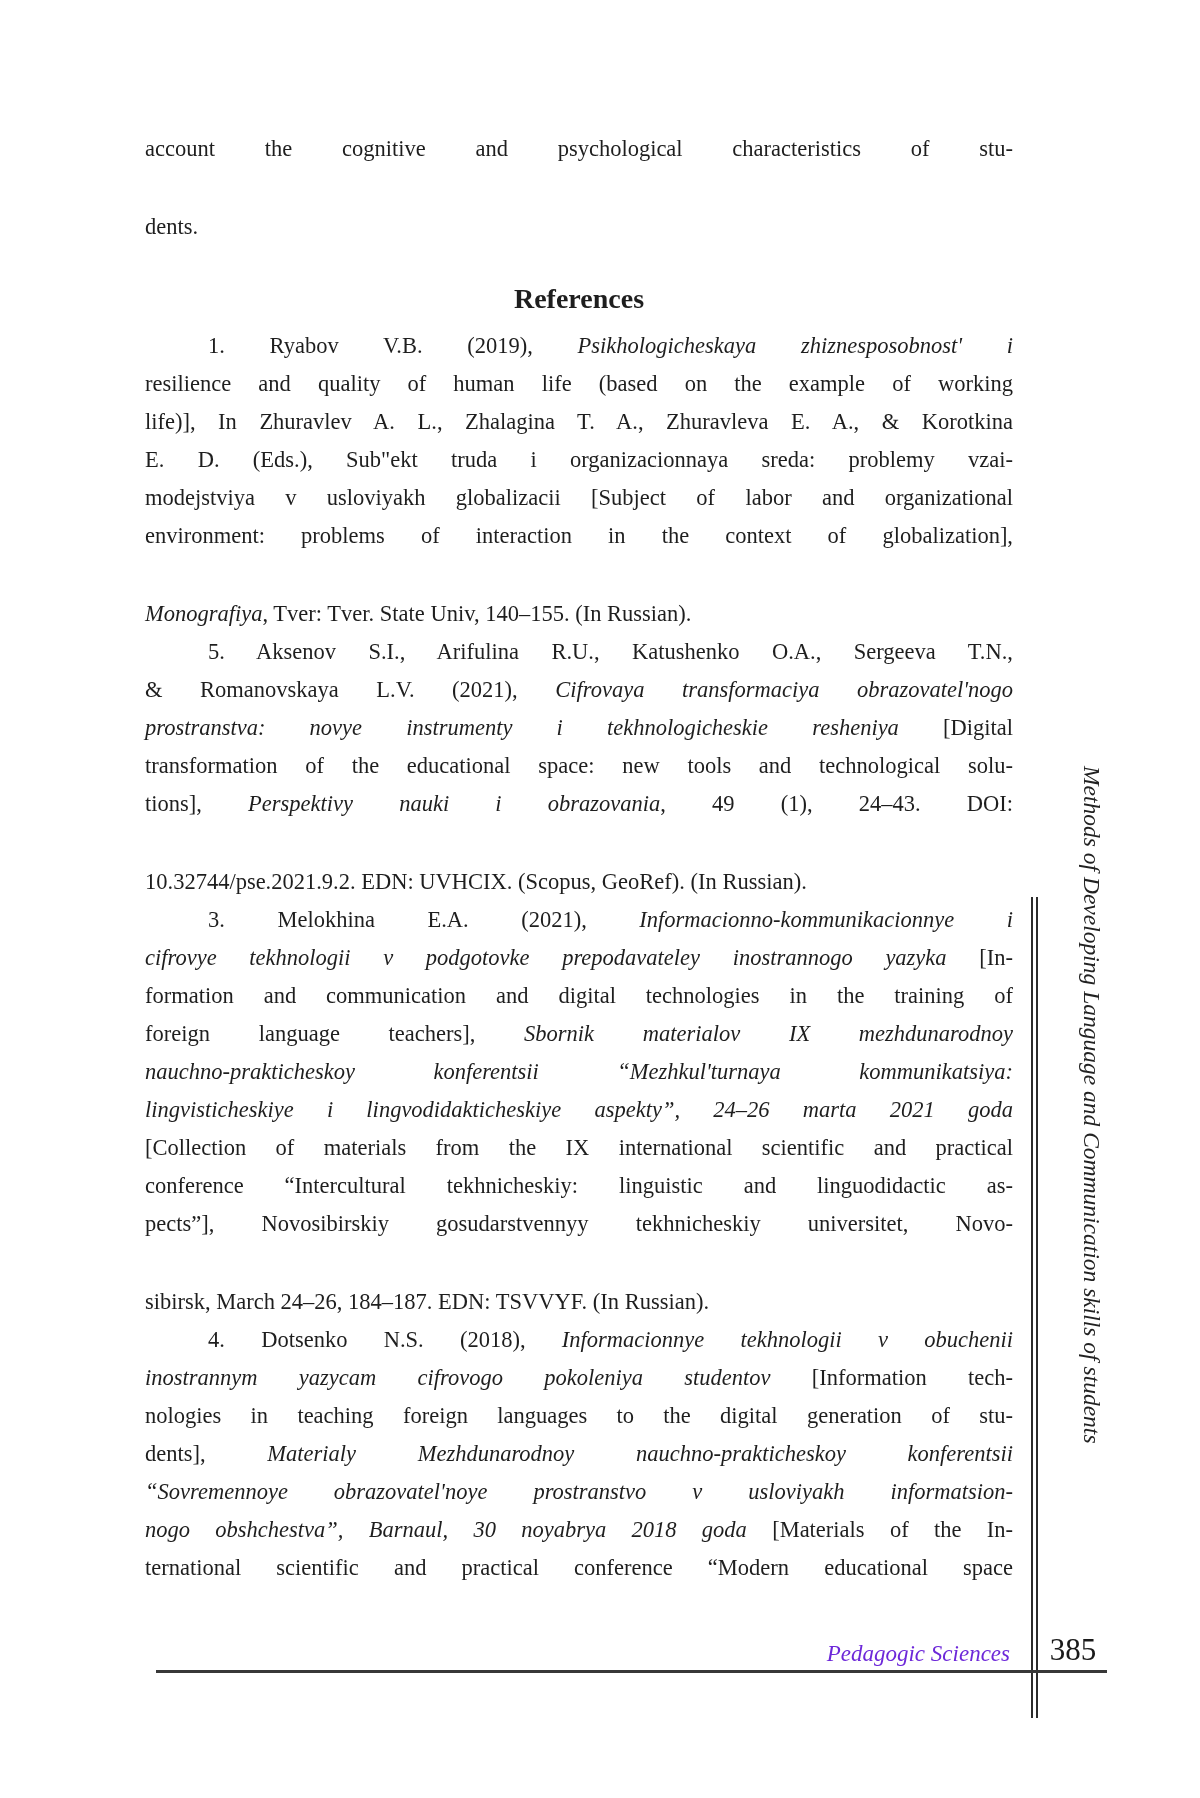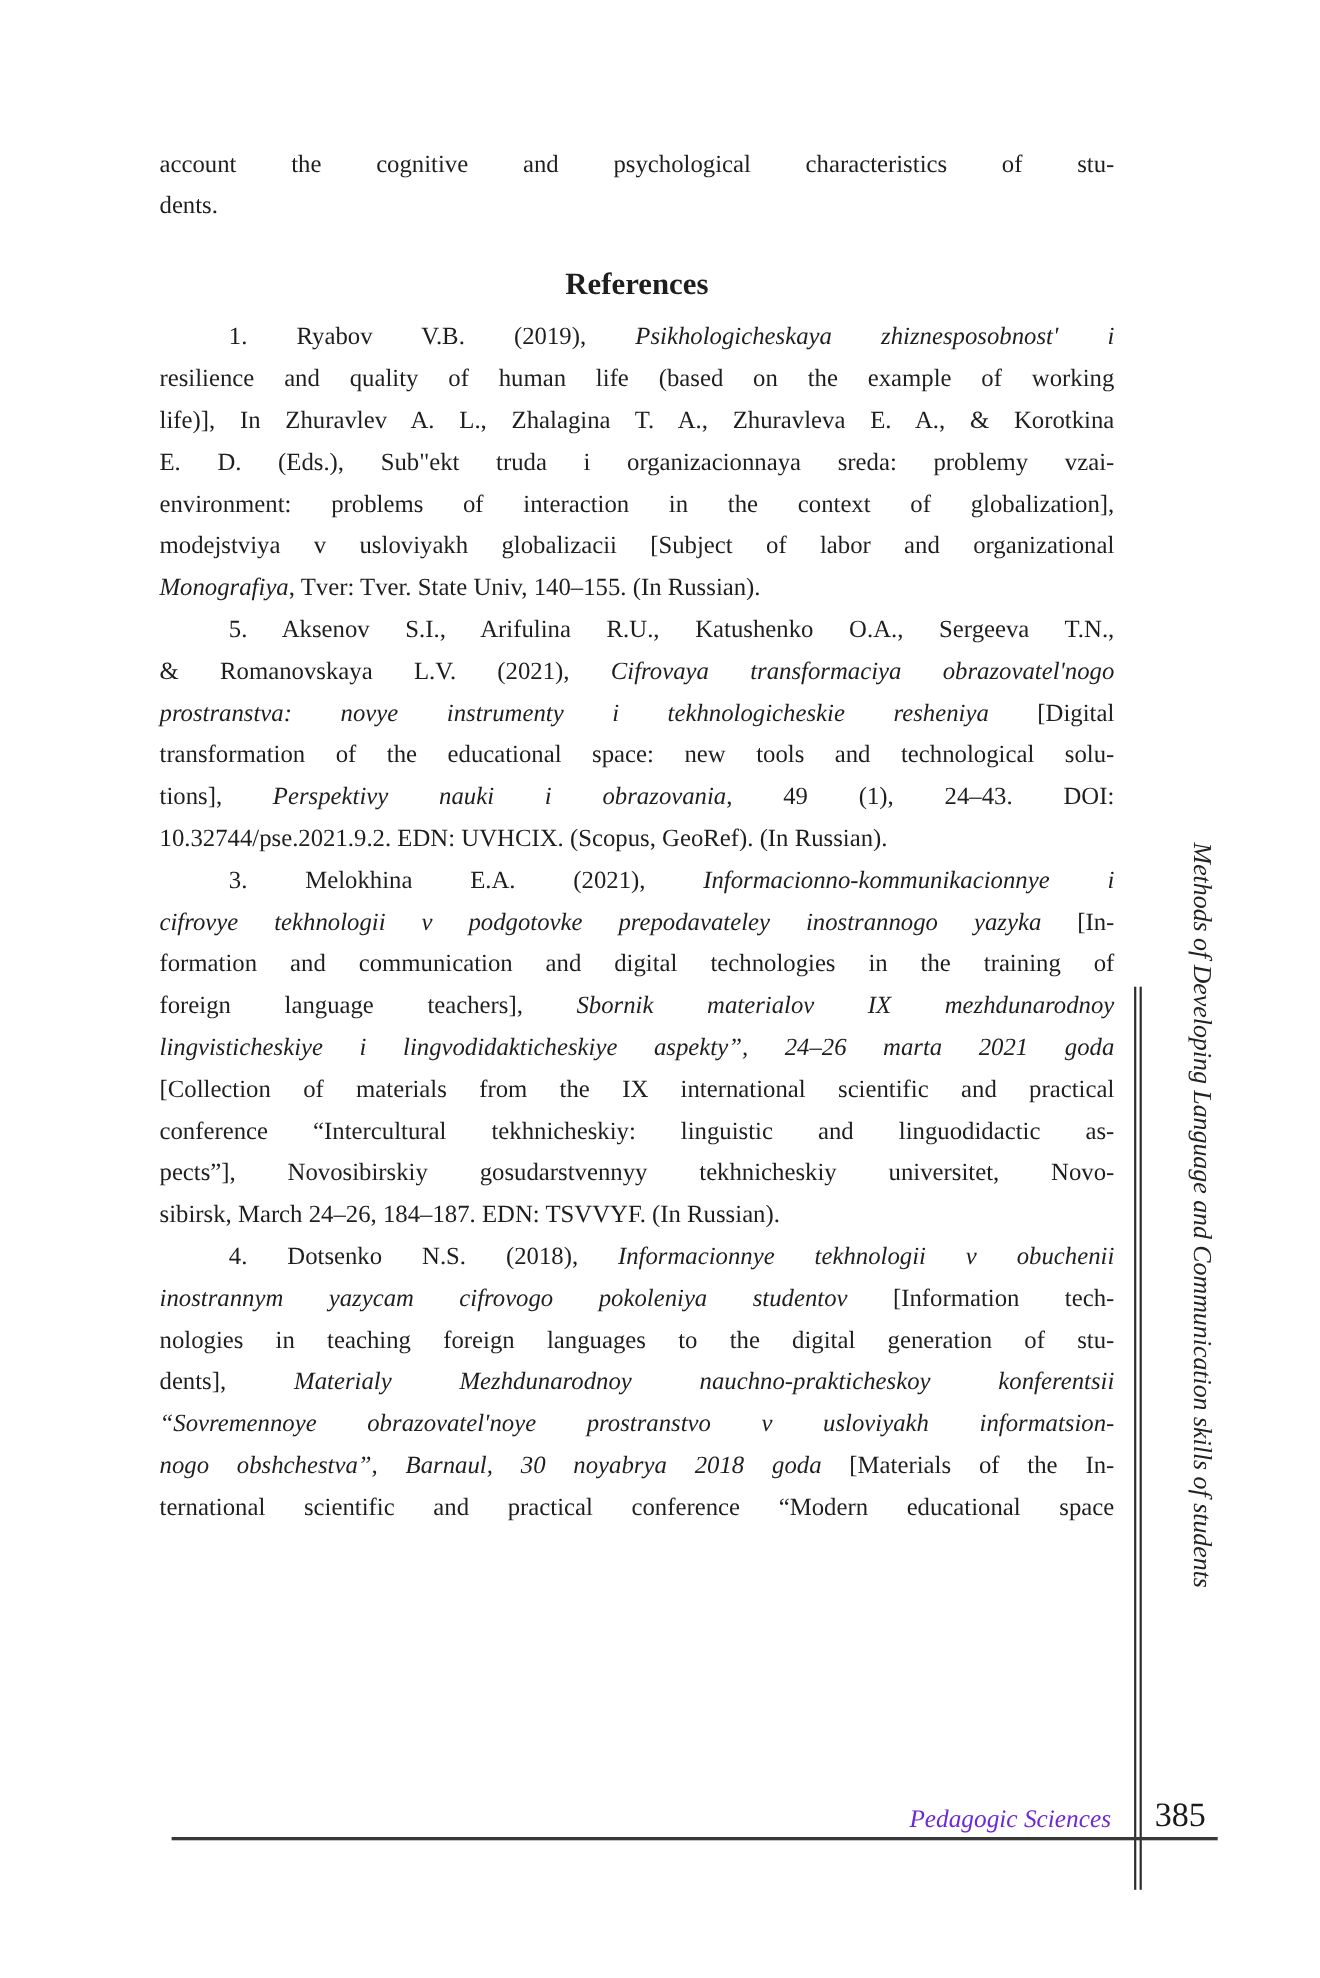--- a/index.html
+++ b/index.html
@@ -19,21 +19,21 @@
     left: 145px; top: 130px; width: 868px;
     font-size: 22.5px;
   }
   .line {
     line-height: 38px;
     height: 38px;
     text-align: justify;
     text-align-last: justify;
     white-space: nowrap;
   }
-  .line.last { text-align-last: left; }
+  .line.last { text-align-last: left; margin-top: 40px; }
   .line.indent { text-indent: 63px; }
   .line i { font-style: italic; }
 
   .references-heading {
     margin: 33px 0 0 0;
     font-size: 28px;
     line-height: 40px;
     font-weight: bold;
     text-align: center;
   }
@@ -98,37 +98,38 @@
         <div class="line"><span>account the cognitive and psychological characteristics of stu-</span></div>
         <div class="line last"><span>dents.</span></div>
       </div>
     <div class="references-heading">References</div>
     <div class="refs" id="refs-block">
         <div class="reference">
           <div class="line indent"><span>1. Ryabov V.B. (2019), </span><i>Psikhologicheskaya zhiznesposobnost' i</i></div>
           <div class="line"><span>resilience and quality of human life (based on the example of working</span></div>
           <div class="line"><span>life)], In Zhuravlev A. L., Zhalagina T. A., Zhuravleva E. A., &amp; Korotkina</span></div>
           <div class="line"><span>E. D. (Eds.), Sub"ekt truda i organizacionnaya sreda: problemy vzai-</span></div>
+          <div class="line"><span>modejstviya v usloviyakh globalizacii [Subject of labor and organizational</span></div>
           <div class="line"><span>environment: problems of interaction in the context of globalization],</span></div>
-          <div class="line"><span>modejstviya v usloviyakh globalizacii [Subject of labor and organizational</span></div>
           <div class="line last"><i>Monografiya</i><span>, Tver: Tver. State Univ, 140–155. (In Russian).</span></div>
         </div>
         <div class="reference">
           <div class="line indent"><span>5. Aksenov S.I., Arifulina R.U., Katushenko O.A., Sergeeva T.N.,</span></div>
           <div class="line"><span>&amp; Romanovskaya L.V. (2021), </span><i>Cifrovaya transformaciya obrazovatel'nogo</i></div>
           <div class="line"><i>prostranstva: novye instrumenty i tekhnologicheskie resheniya</i><span> [Digital</span></div>
           <div class="line"><span>transformation of the educational space: new tools and technological solu-</span></div>
           <div class="line"><span>tions], </span><i>Perspektivy nauki i obrazovania</i><span>, 49 (1), 24–43. DOI:</span></div>
           <div class="line last"><span>10.32744/pse.2021.9.2. EDN: UVHCIX. (Scopus, GeoRef). (In Russian).</span></div>
         </div>
         <div class="reference">
           <div class="line indent"><span>3. Melokhina E.A. (2021), </span><i>Informacionno-kommunikacionnye i</i></div>
           <div class="line"><i>cifrovye tekhnologii v podgotovke prepodavateley inostrannogo yazyka</i><span> [In-</span></div>
           <div class="line"><span>formation and communication and digital technologies in the training of</span></div>
           <div class="line"><span>foreign language teachers], </span><i>Sbornik materialov IX mezhdunarodnoy</i></div>
+          <div class="line"><i>nauchno-prakticheskoy konferentsii “Mezhkul'turnaya kommunikatsiya:</i></div>
           <div class="line"><i>lingvisticheskiye i lingvodidakticheskiye aspekty”, 24–26 marta 2021 goda</i></div>
           <div class="line"><span>[Collection of materials from the IX international scientific and practical</span></div>
           <div class="line"><span>conference “Intercultural tekhnicheskiy: linguistic and linguodidactic as-</span></div>
           <div class="line"><span>pects”], Novosibirskiy gosudarstvennyy tekhnicheskiy universitet, Novo-</span></div>
           <div class="line last"><span>sibirsk, March 24–26, 184–187. EDN: TSVVYF. (In Russian).</span></div>
         </div>
         <div class="reference">
           <div class="line indent"><span>4. Dotsenko N.S. (2018), </span><i>Informacionnye tekhnologii v obuchenii</i></div>
           <div class="line"><i>inostrannym yazycam cifrovogo pokoleniya studentov</i><span> [Information tech-</span></div>
           <div class="line"><span>nologies in teaching foreign languages to the digital generation of stu-</span></div>

